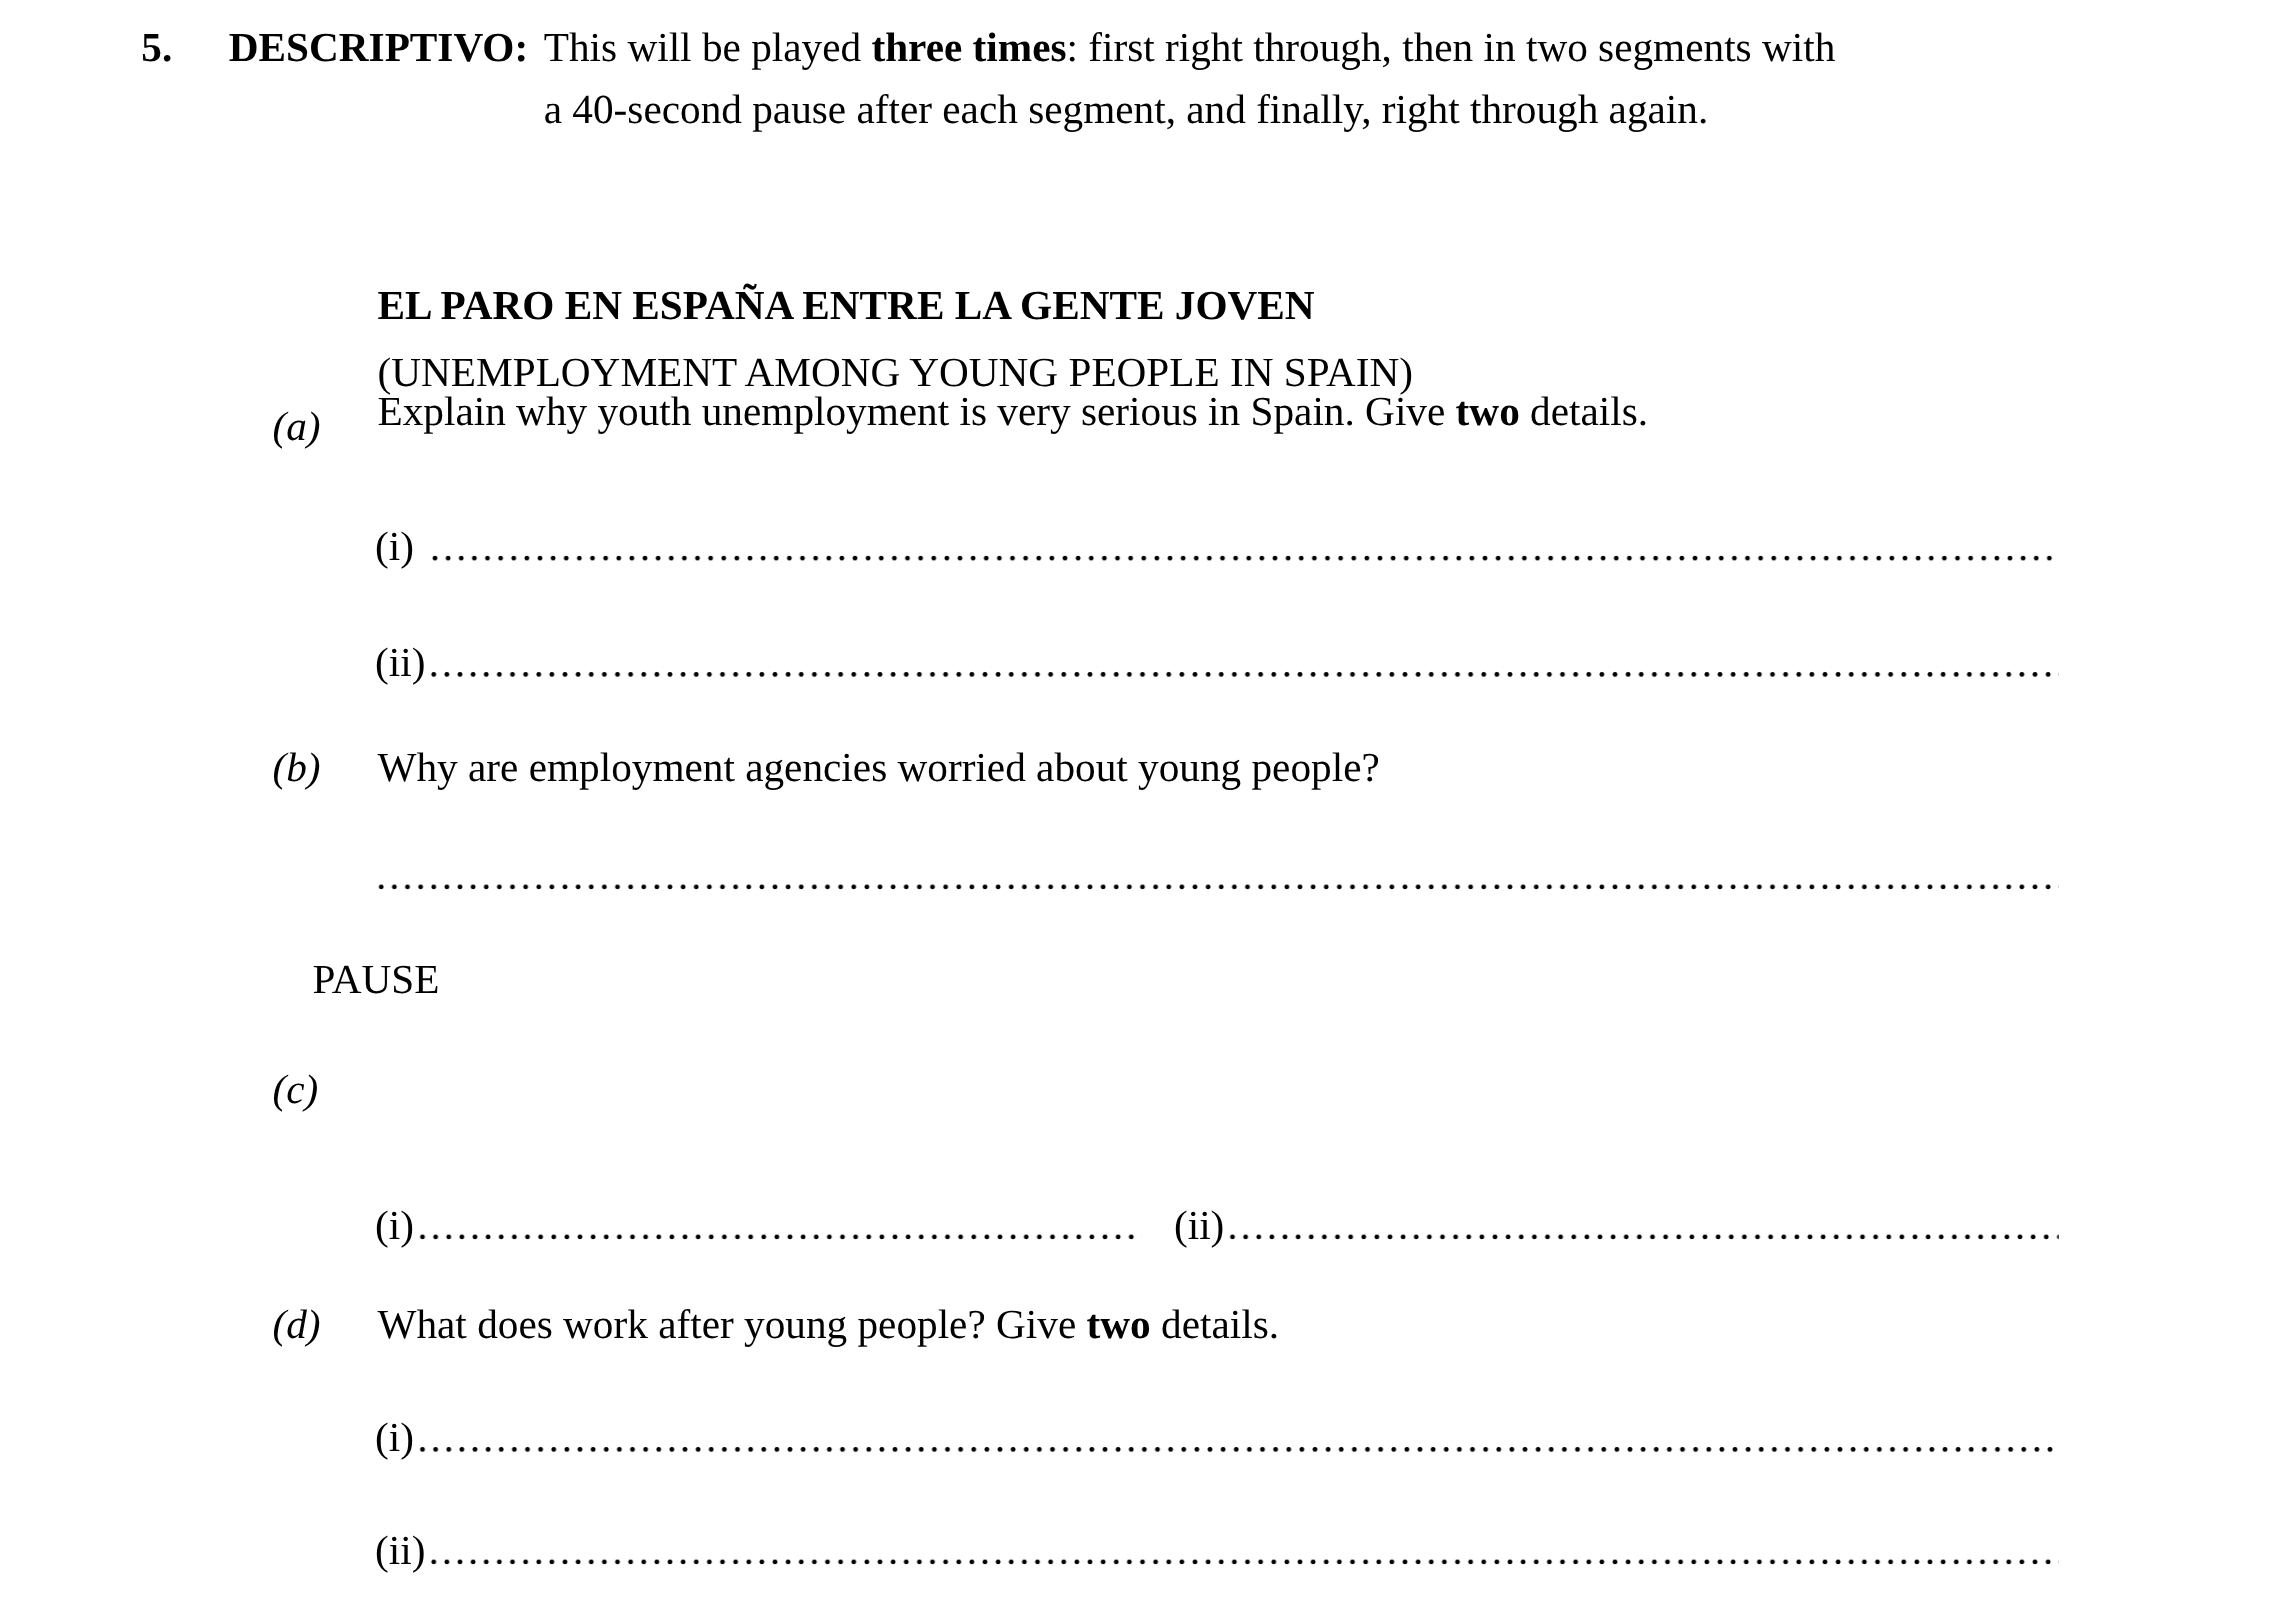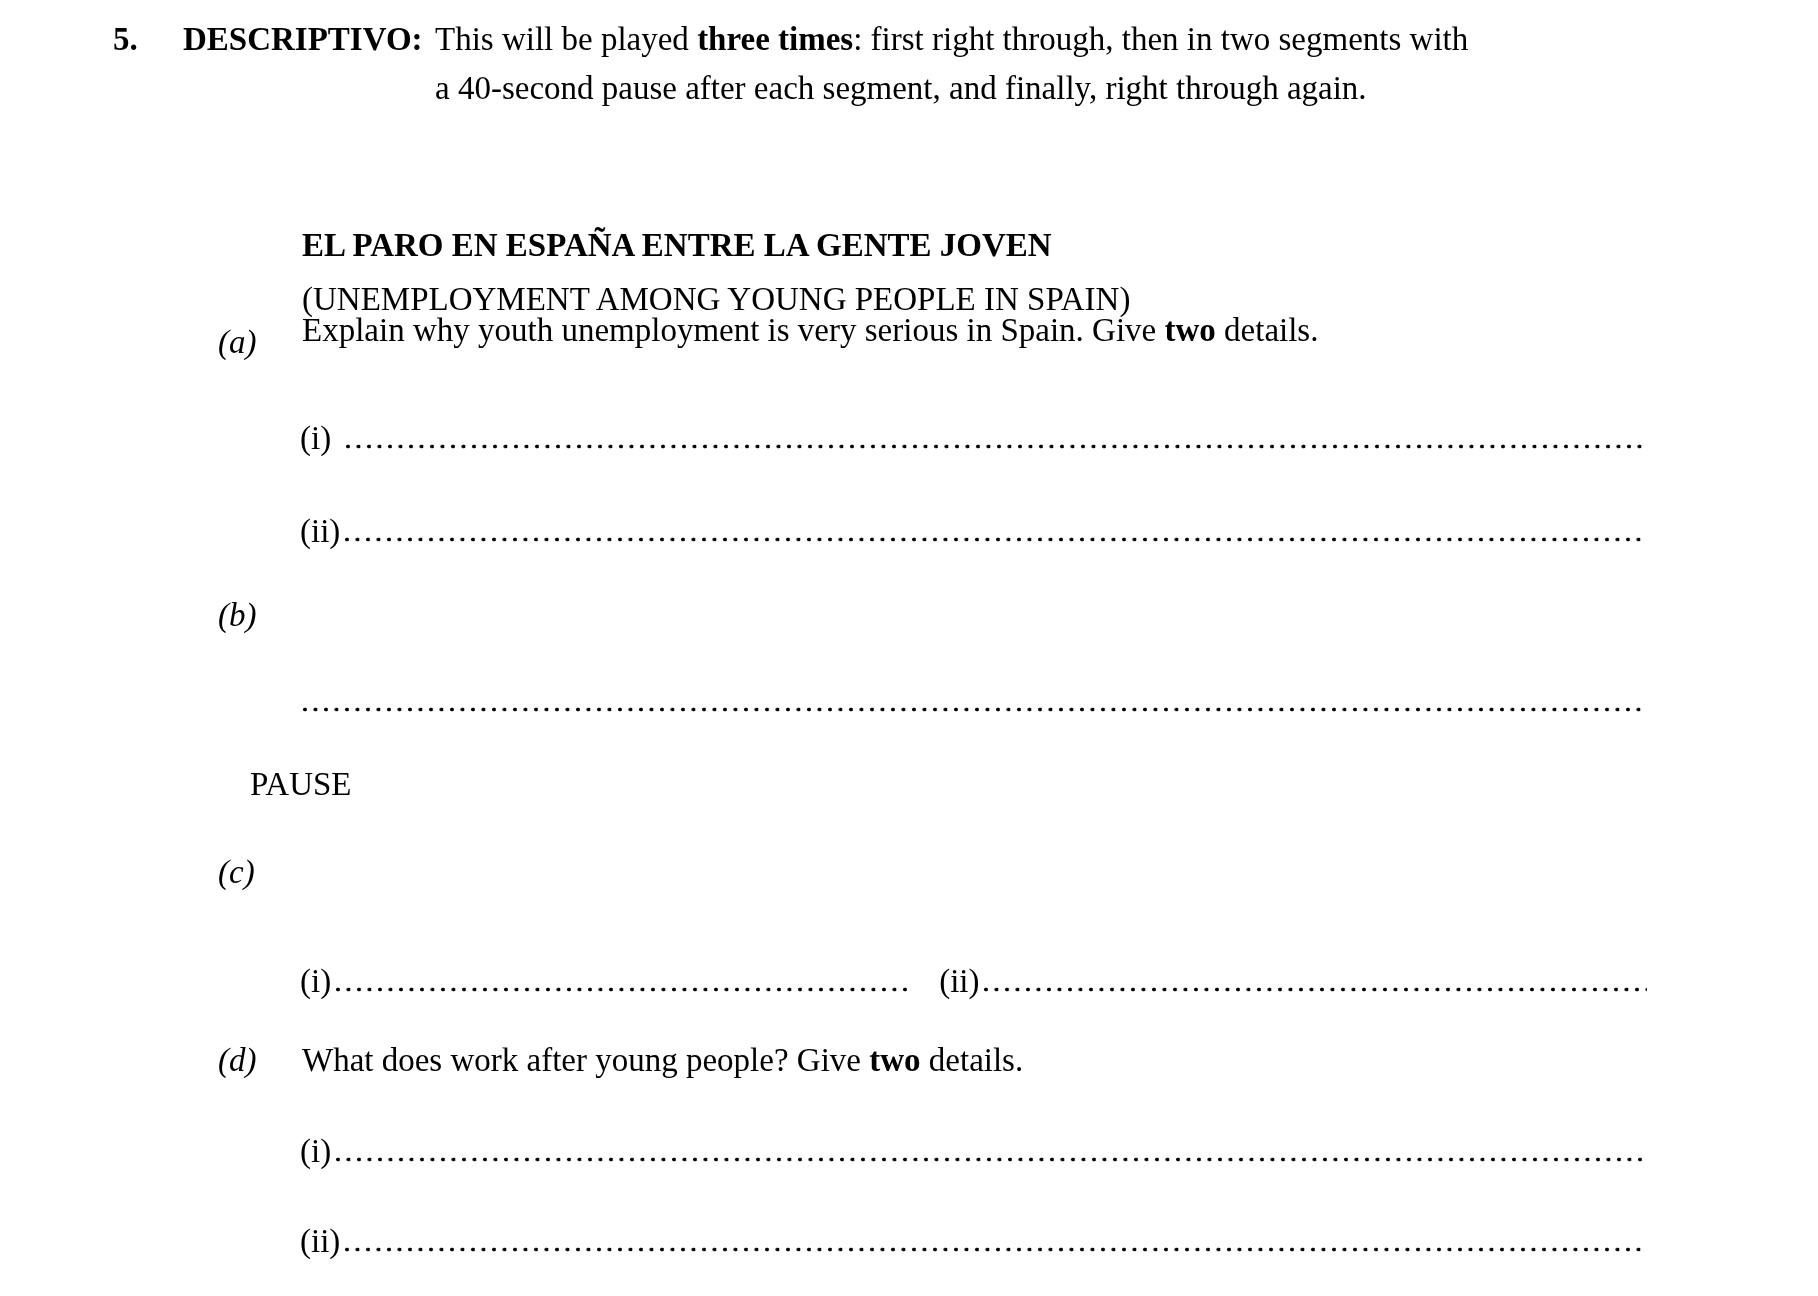--- a/index.html
+++ b/index.html
@@ -64,20 +64,21 @@
     <span class="lbl">(i)</span>
     <span class="dots sp"></span>
   </div>
 
   <div class="ans" style="left:300px; top:508px; width:1347px;">
     <span class="lbl">(ii)</span>
     <span class="dots"></span>
   </div>
 
   <div class="abs i" style="left:218px; top:596px;">(b)</div>
+  <div class="abs" style="left:302px; top:596px;">Why are employment agencies worried about young people?</div>
 
   <div class="ans" style="left:302px; top:678px; width:1345px;">
     <span class="dots" style="margin-left:0;"></span>
   </div>
 
   <div class="abs center" style="left:250px; top:765px; width:1412px;font-family:Liberation Serif, serif;">PAUSE</div>
 
   <div class="abs i" style="left:218px; top:853px;">(c)</div>
 
   <div class="ans" style="left:300px; top:958px; width:1347px;">

